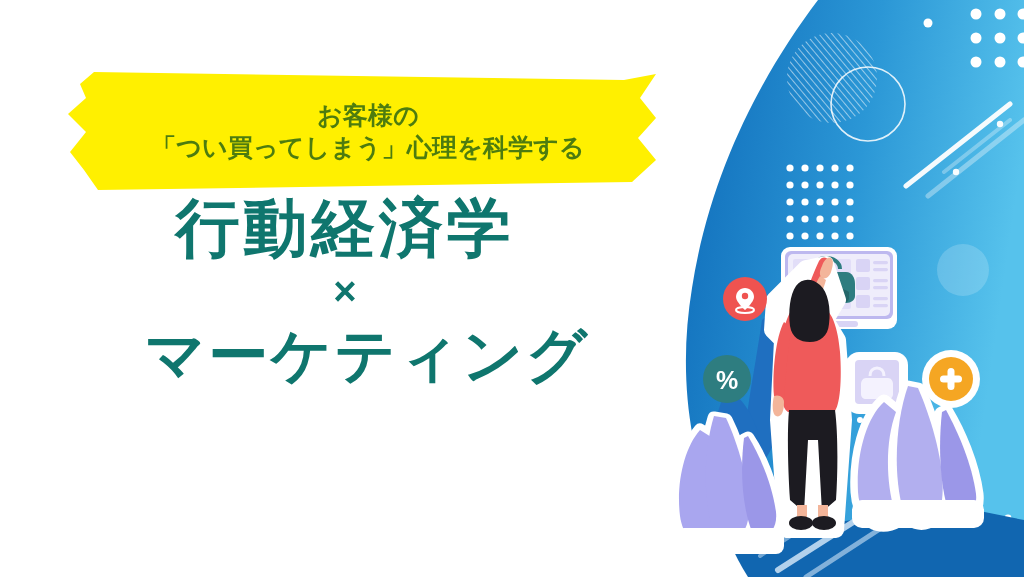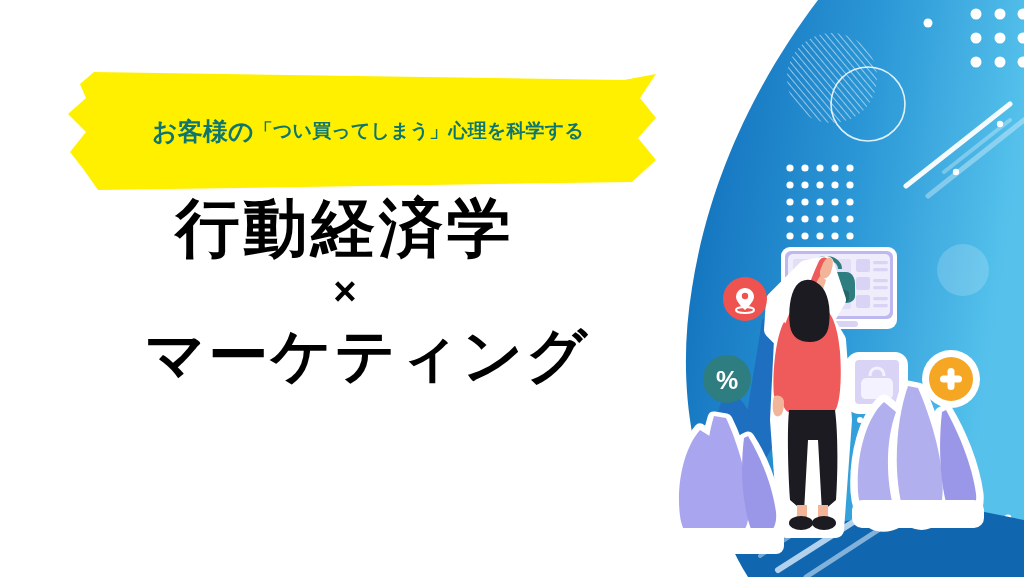--- a/index.html
+++ b/index.html
@@ -21,31 +21,31 @@
     justify-content:flex-start;
   }
 
   
   .ribbon-wrap{
     position:absolute;left:64px;top:72px;width:608px;height:118px;
   }
   .ribbon-wrap svg{position:absolute;left:0;top:0;}
   .ribbon-text{
     position:absolute;left:0;top:0;width:608px;height:118px;
-    display:flex;flex-direction:row;align-items:center;justify-content:center;
-    color:#0f766e;font-weight:bold;line-height:1.30;
+    display:flex;flex-direction:column;align-items:center;justify-content:center;
+    color:#4d7c0f;font-weight:bold;line-height:1.30;
     letter-spacing:0.01em;
   }
   .ribbon-line1{font-size:25px;}
-  .ribbon-line2{font-size:19px;}
+  .ribbon-line2{font-size:25px;}
 
   
   .title-block{
     position:absolute;left:0;top:196px;width:690px;
-    text-align:center;color:#000000;font-weight:bold;
+    text-align:center;color:#0f766e;font-weight:bold;
   }
   .t-line-1{font-size:64px;letter-spacing:0.06em;line-height:1.0;}
   .t-cross{font-size:40px;line-height:1.55;font-weight:bold;}
   .t-line-2{font-size:60px;letter-spacing:0.04em;line-height:1.12;padding-left:44px;}
   .t-line-3{font-size:60px;letter-spacing:0.04em;line-height:1.12;}
 </style>
 </head>
 <body>
 
 <div id="stage">

